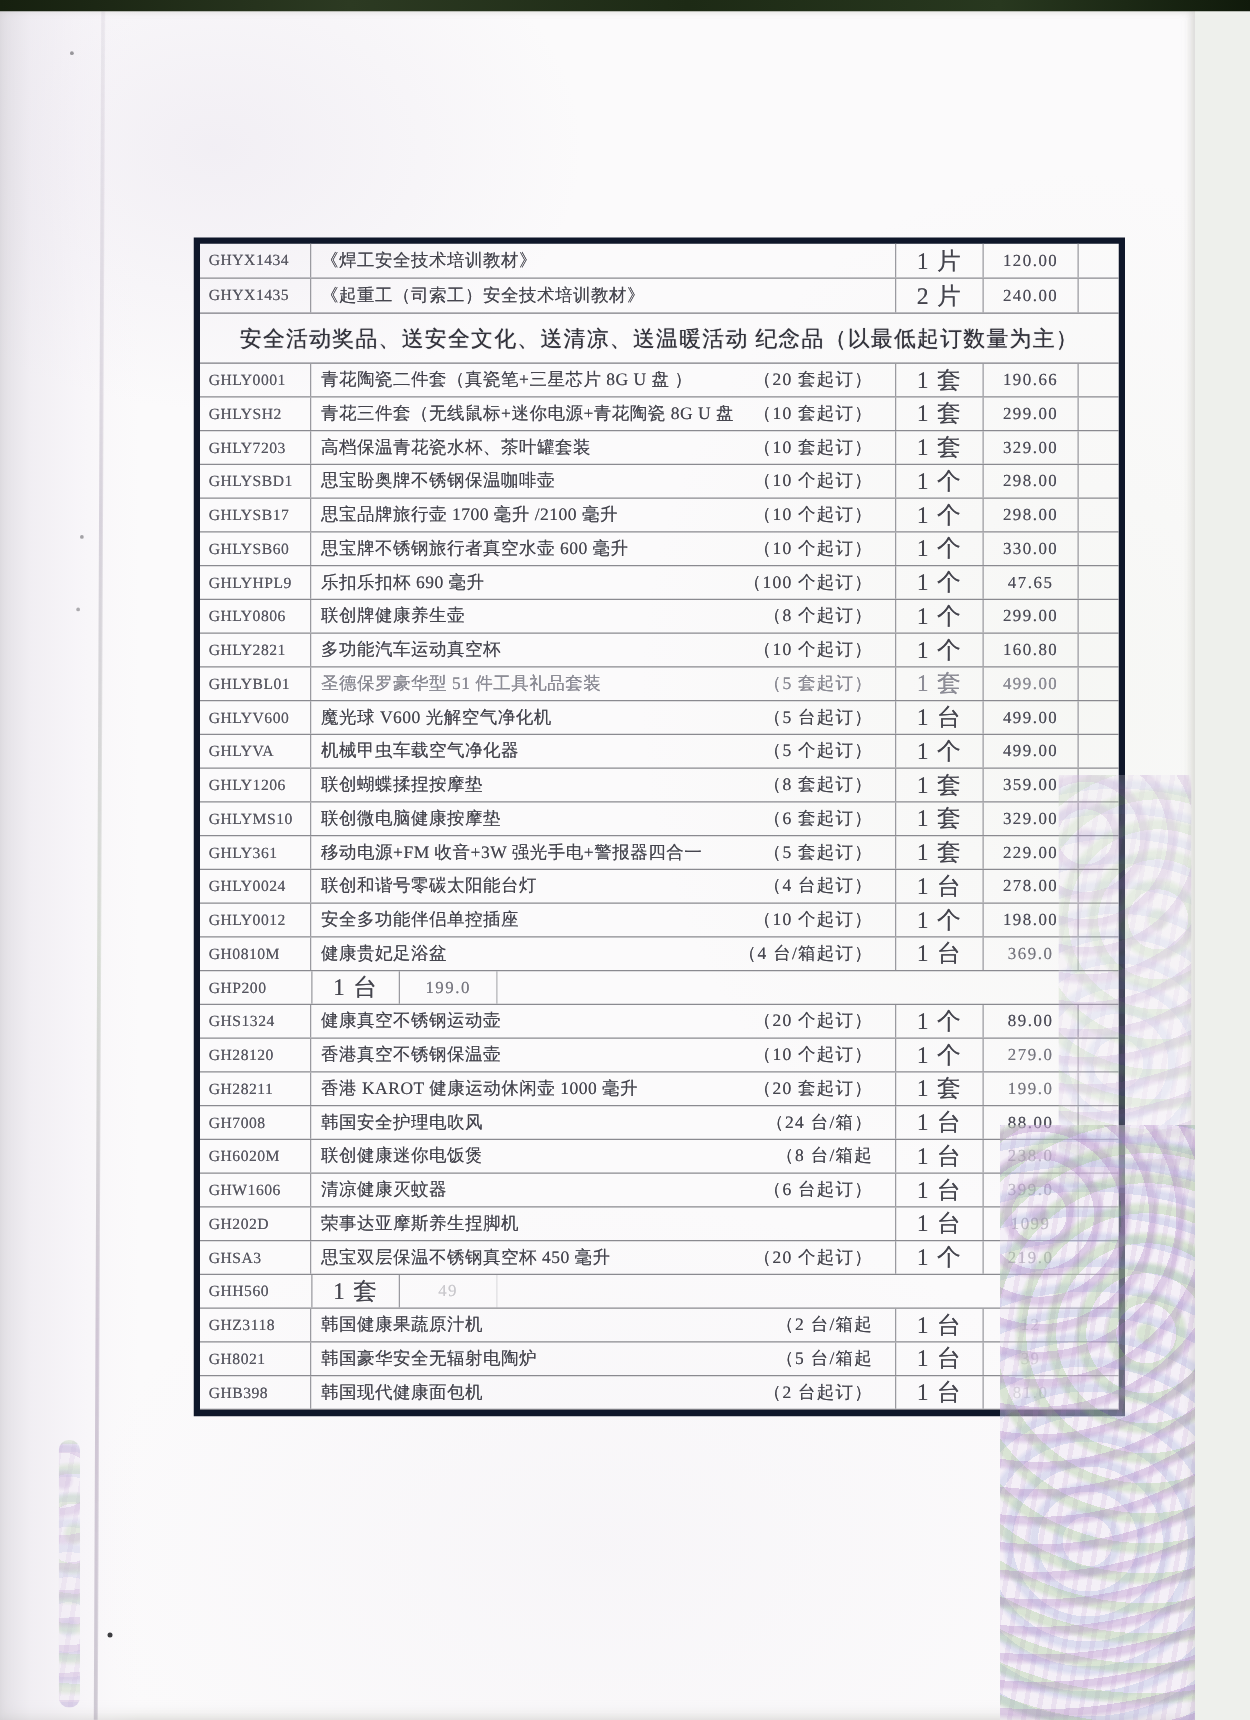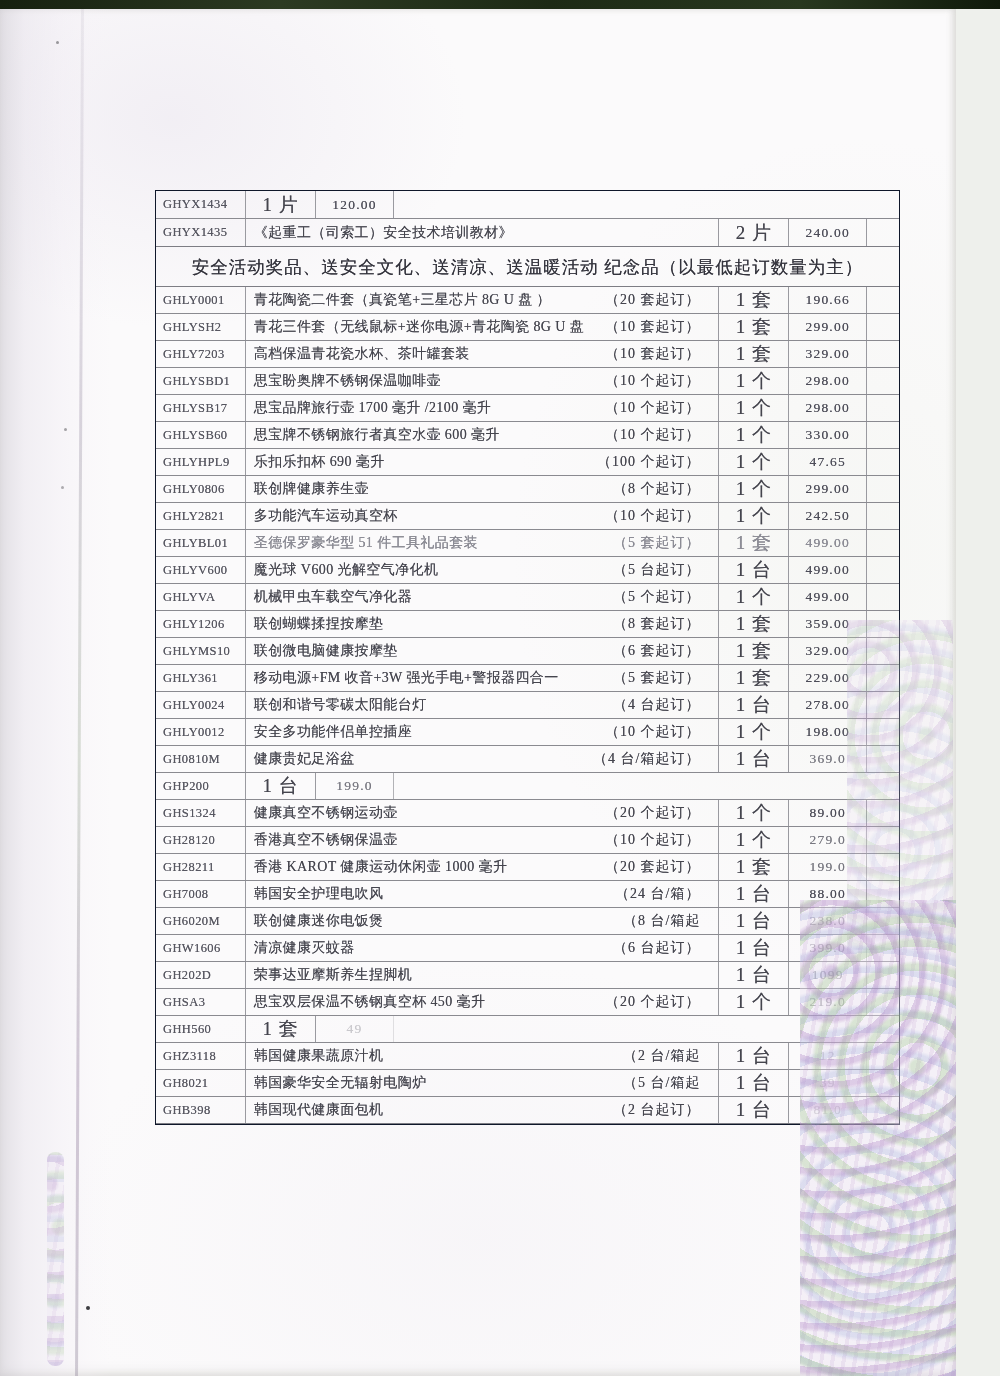--- a/index.html
+++ b/index.html
@@ -66,21 +66,21 @@
 
   .speck{position:absolute;border-radius:50%;background:#3c3c40;z-index:3;}
   .speck.s1{left:86px;top:1306px;width:4px;height:4px;}
   .speck.s2{left:56px;top:41px;width:3px;height:3px;opacity:.5;}
   .speck.s3{left:64px;top:428px;width:3px;height:3px;opacity:.45;}
   .speck.s4{left:61px;top:486px;width:3px;height:3px;opacity:.4;}
 
   
   .ptable{
     position:absolute;left:155px;top:190px;width:745px;z-index:2;
-    border:1px solid #0f172a;
+    border:5px solid #0f172a;
     box-sizing:border-box;
     color:#45454e;
   }
   .t-row{
     display:flex;align-items:stretch;height:27px;box-sizing:border-box;
     border-bottom:1px solid #8a8a90;
   }
   .training .t-row{height:28px;}
   .t-row:last-child{border-bottom:1px solid #7d7d84;}
   .cell{
@@ -124,20 +124,24 @@
   <div class="paper">
     <div class="tint-wash"></div>
     <div class="fold-band"></div>
     <div class="crease-line"></div>
   </div>
 
   <div class="ptable">
     <div class="training">
   <div class="t-row">
     <div class="cell cell-code">GHYX1434</div>
+    <div class="cell cell-desc">
+      <span class="desc">《焊工安全技术培训教材》</span>
+      <span class="moq"></span>
+    </div>
     <div class="cell cell-unit">1 片</div>
     <div class="cell cell-price">120.00</div>
     <div class="cell cell-empty"></div>
   </div>
 
   <div class="t-row">
     <div class="cell cell-code">GHYX1435</div>
     <div class="cell cell-desc">
       <span class="desc">《起重工（司索工）安全技术培训教材》</span>
       <span class="moq"></span>
@@ -237,21 +241,21 @@
     <div class="cell cell-empty"></div>
   </div>
 
   <div class="t-row">
     <div class="cell cell-code">GHLY2821</div>
     <div class="cell cell-desc">
       <span class="desc">多功能汽车运动真空杯</span>
       <span class="moq">（10 个起订）</span>
     </div>
     <div class="cell cell-unit">1 个</div>
-    <div class="cell cell-price">242.50</div>
+    <div class="cell cell-price">160.80</div>
     <div class="cell cell-empty"></div>
   </div>
 
   <div class="t-row">
     <div class="cell cell-code">GHLYBL01</div>
     <div class="cell cell-desc">
       <span class="desc">圣德保罗豪华型 51 件工具礼品套装</span>
       <span class="moq">（5 套起订）</span>
     </div>
     <div class="cell cell-unit">1 套</div>

